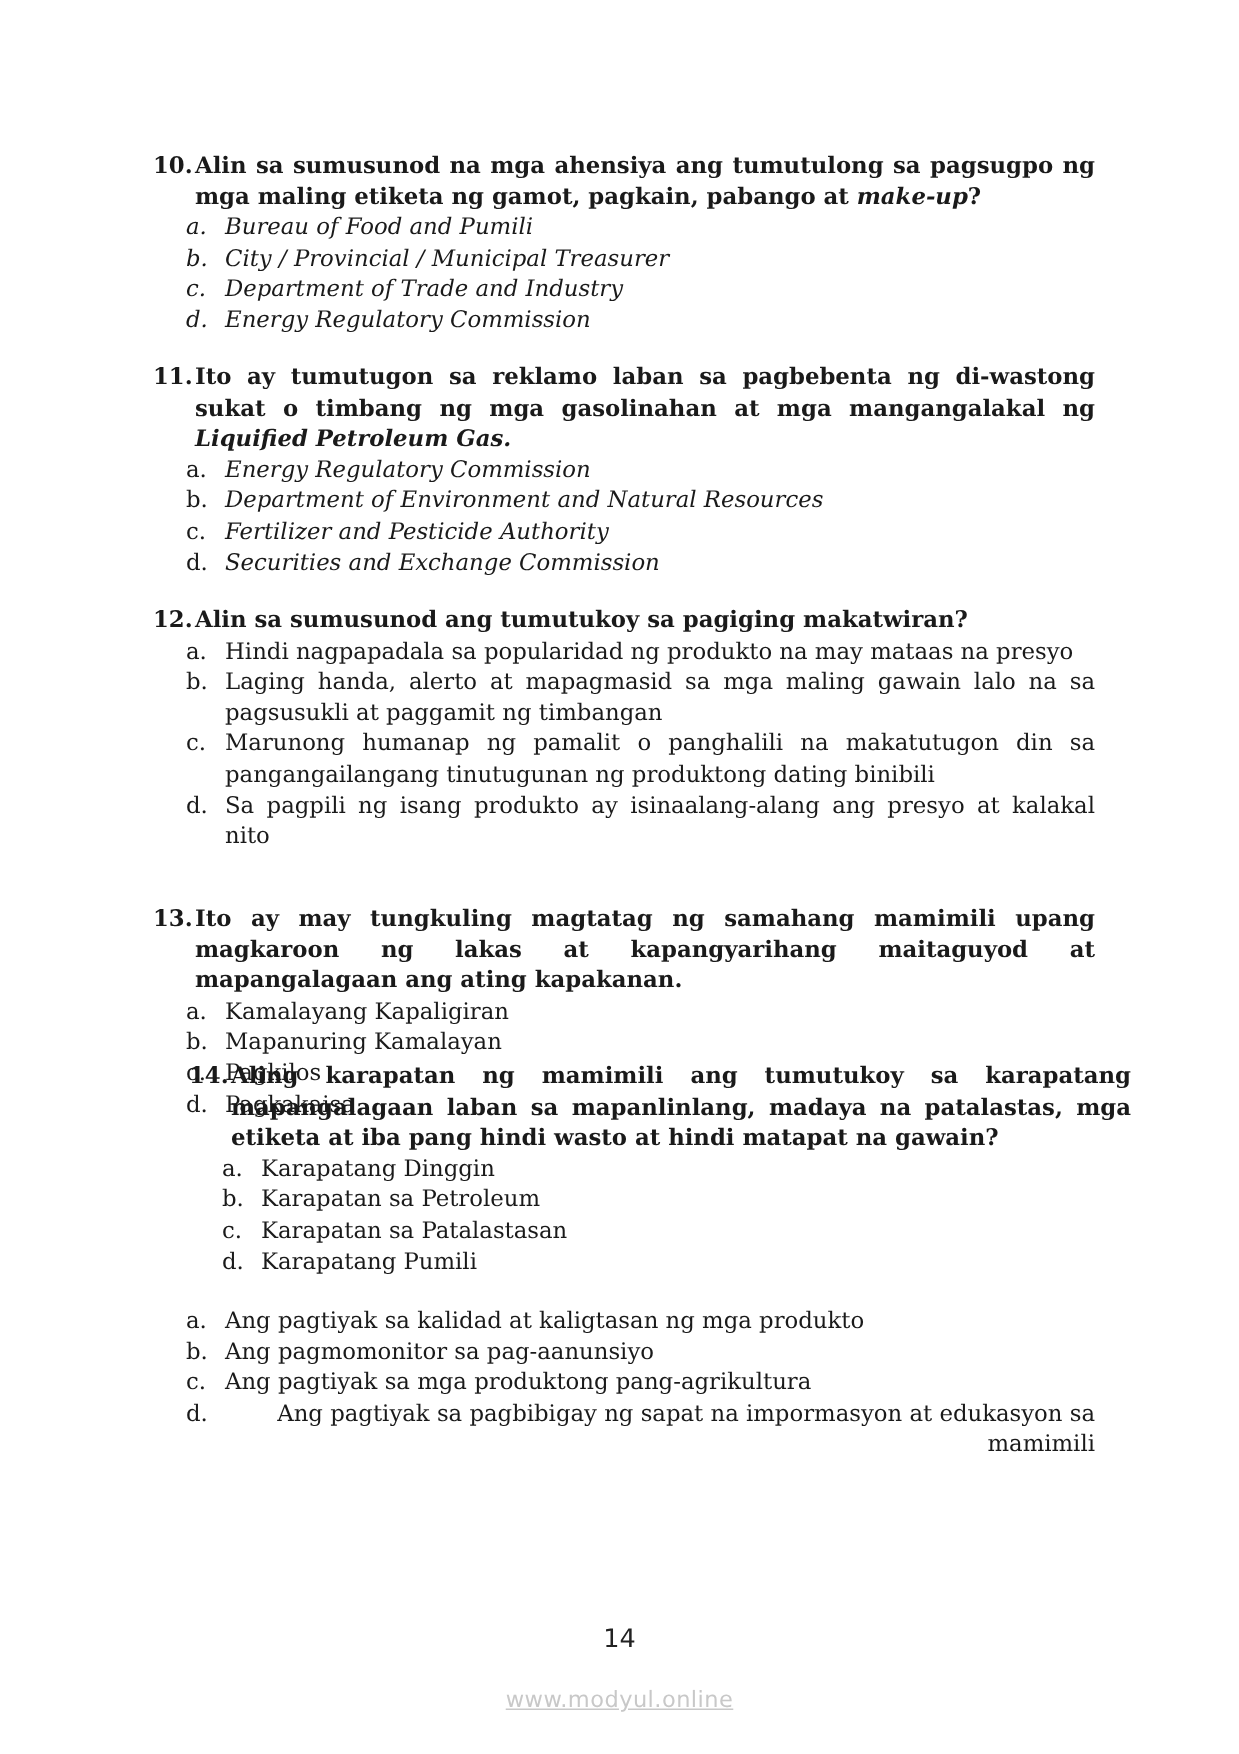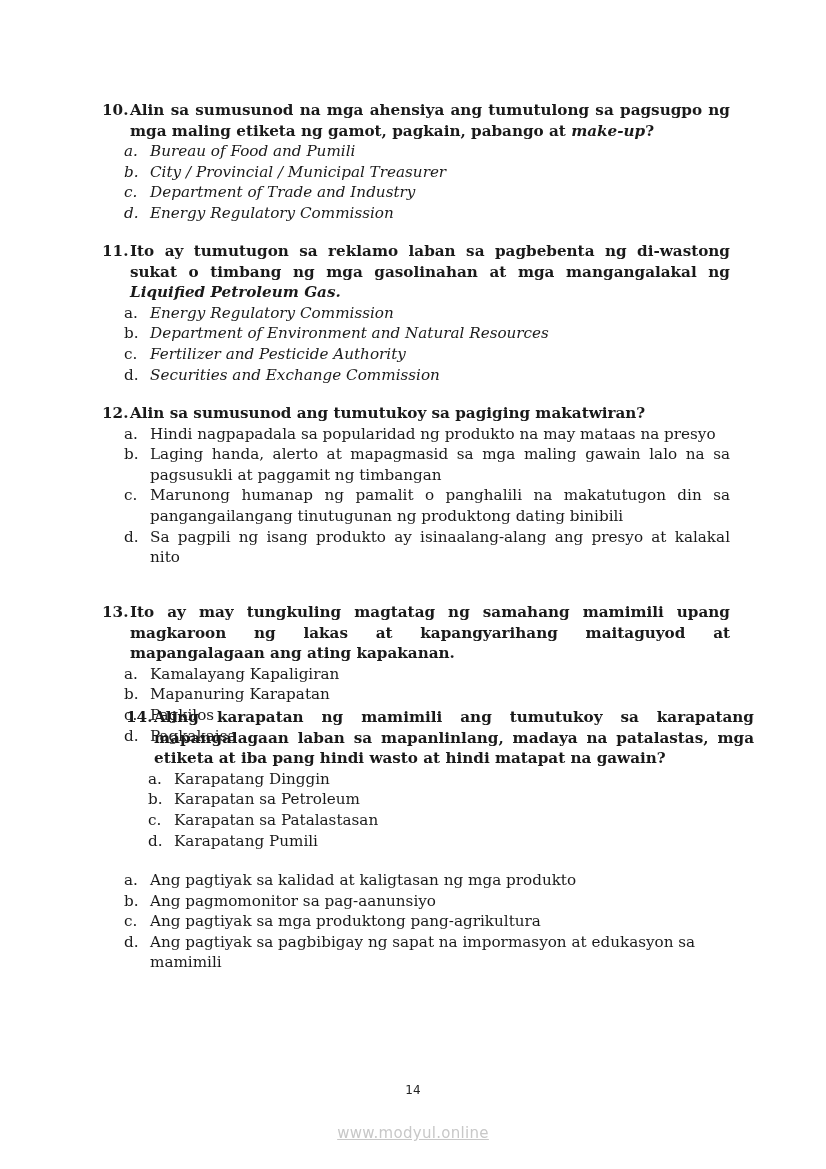--- a/index.html
+++ b/index.html
@@ -8,21 +8,21 @@
   .q { position: absolute; left: 102px; width: 628px; font-size: 15.2px; line-height: 20.6px; }
   .stem { display: flex; font-weight: bold; }
   .num { width: 28px; flex: none; }
   .stem-text { flex: 1; text-align: justify; }
   .opts { margin-left: 22px; }
   .opt { display: flex; }
   .letter { width: 26px; flex: none; }
   .opt-text { flex: 1; text-align: justify; }
   .it { font-style: italic; }
   .page-num { position: absolute; left: 0; width: 826px; top: 1083px; text-align: center;
-              font-family: "DejaVu Sans", sans-serif; font-size: 12px; color: #222; }
+              font-family: "DejaVu Sans", sans-serif; font-size: 17px; color: #222; }
   .watermark { position: absolute; left: 0; width: 826px; top: 1124px; text-align: center;
                font-family: "DejaVu Sans", sans-serif; font-size: 15px; color: #c8c8c8; letter-spacing: 0.3px; text-decoration: underline; }
 </style>
 </head>
 <body>
 
 <div class="q" style="top:100px;">
   <div class="stem">
     <span class="num">10.</span>
     <span class="stem-text"><span>Alin sa sumusunod na mga ahensiya ang tumutulong sa pagsugpo ng mga maling etiketa ng gamot, pagkain, pabango at </span><span class="it">make-up</span><span>?</span></span>
@@ -102,21 +102,21 @@
     <span class="num">13.</span>
     <span class="stem-text">Ito ay may tungkuling magtatag ng samahang mamimili upang magkaroon ng lakas at kapangyarihang maitaguyod at mapangalagaan ang ating kapakanan.</span>
   </div>
   <div class="opts">
     <div class="opt">
         <span class="letter">a.</span>
         <span class="opt-text">Kamalayang Kapaligiran</span>
       </div>
     <div class="opt">
         <span class="letter">b.</span>
-        <span class="opt-text">Mapanuring Karapatan</span>
+        <span class="opt-text">Mapanuring Kamalayan</span>
       </div>
     <div class="opt">
         <span class="letter">c.</span>
         <span class="opt-text">Pagkilos</span>
       </div>
     <div class="opt">
         <span class="letter">d.</span>
         <span class="opt-text">Pagkakaisa</span>
       </div>
   </div>
@@ -156,19 +156,19 @@
     <div class="opt">
         <span class="letter">b.</span>
         <span class="opt-text">Ang pagmomonitor sa pag-aanunsiyo</span>
       </div>
     <div class="opt">
         <span class="letter">c.</span>
         <span class="opt-text">Ang pagtiyak sa mga produktong pang-agrikultura</span>
       </div>
     <div class="opt">
         <span class="letter">d.</span>
-        <span class="opt-text" style="text-align:left;">Ang pagtiyak sa pagbibigay ng sapat na impormasyon at edukasyon sa mamimili</span>
+        <span class="opt-text" style="text-align:right;">Ang pagtiyak sa pagbibigay ng sapat na impormasyon at edukasyon sa mamimili</span>
       </div>
   </div>
 </div>
 
 <div class="page-num">14</div>
 <div class="watermark">www.modyul.online</div>
 
 </body></html>

